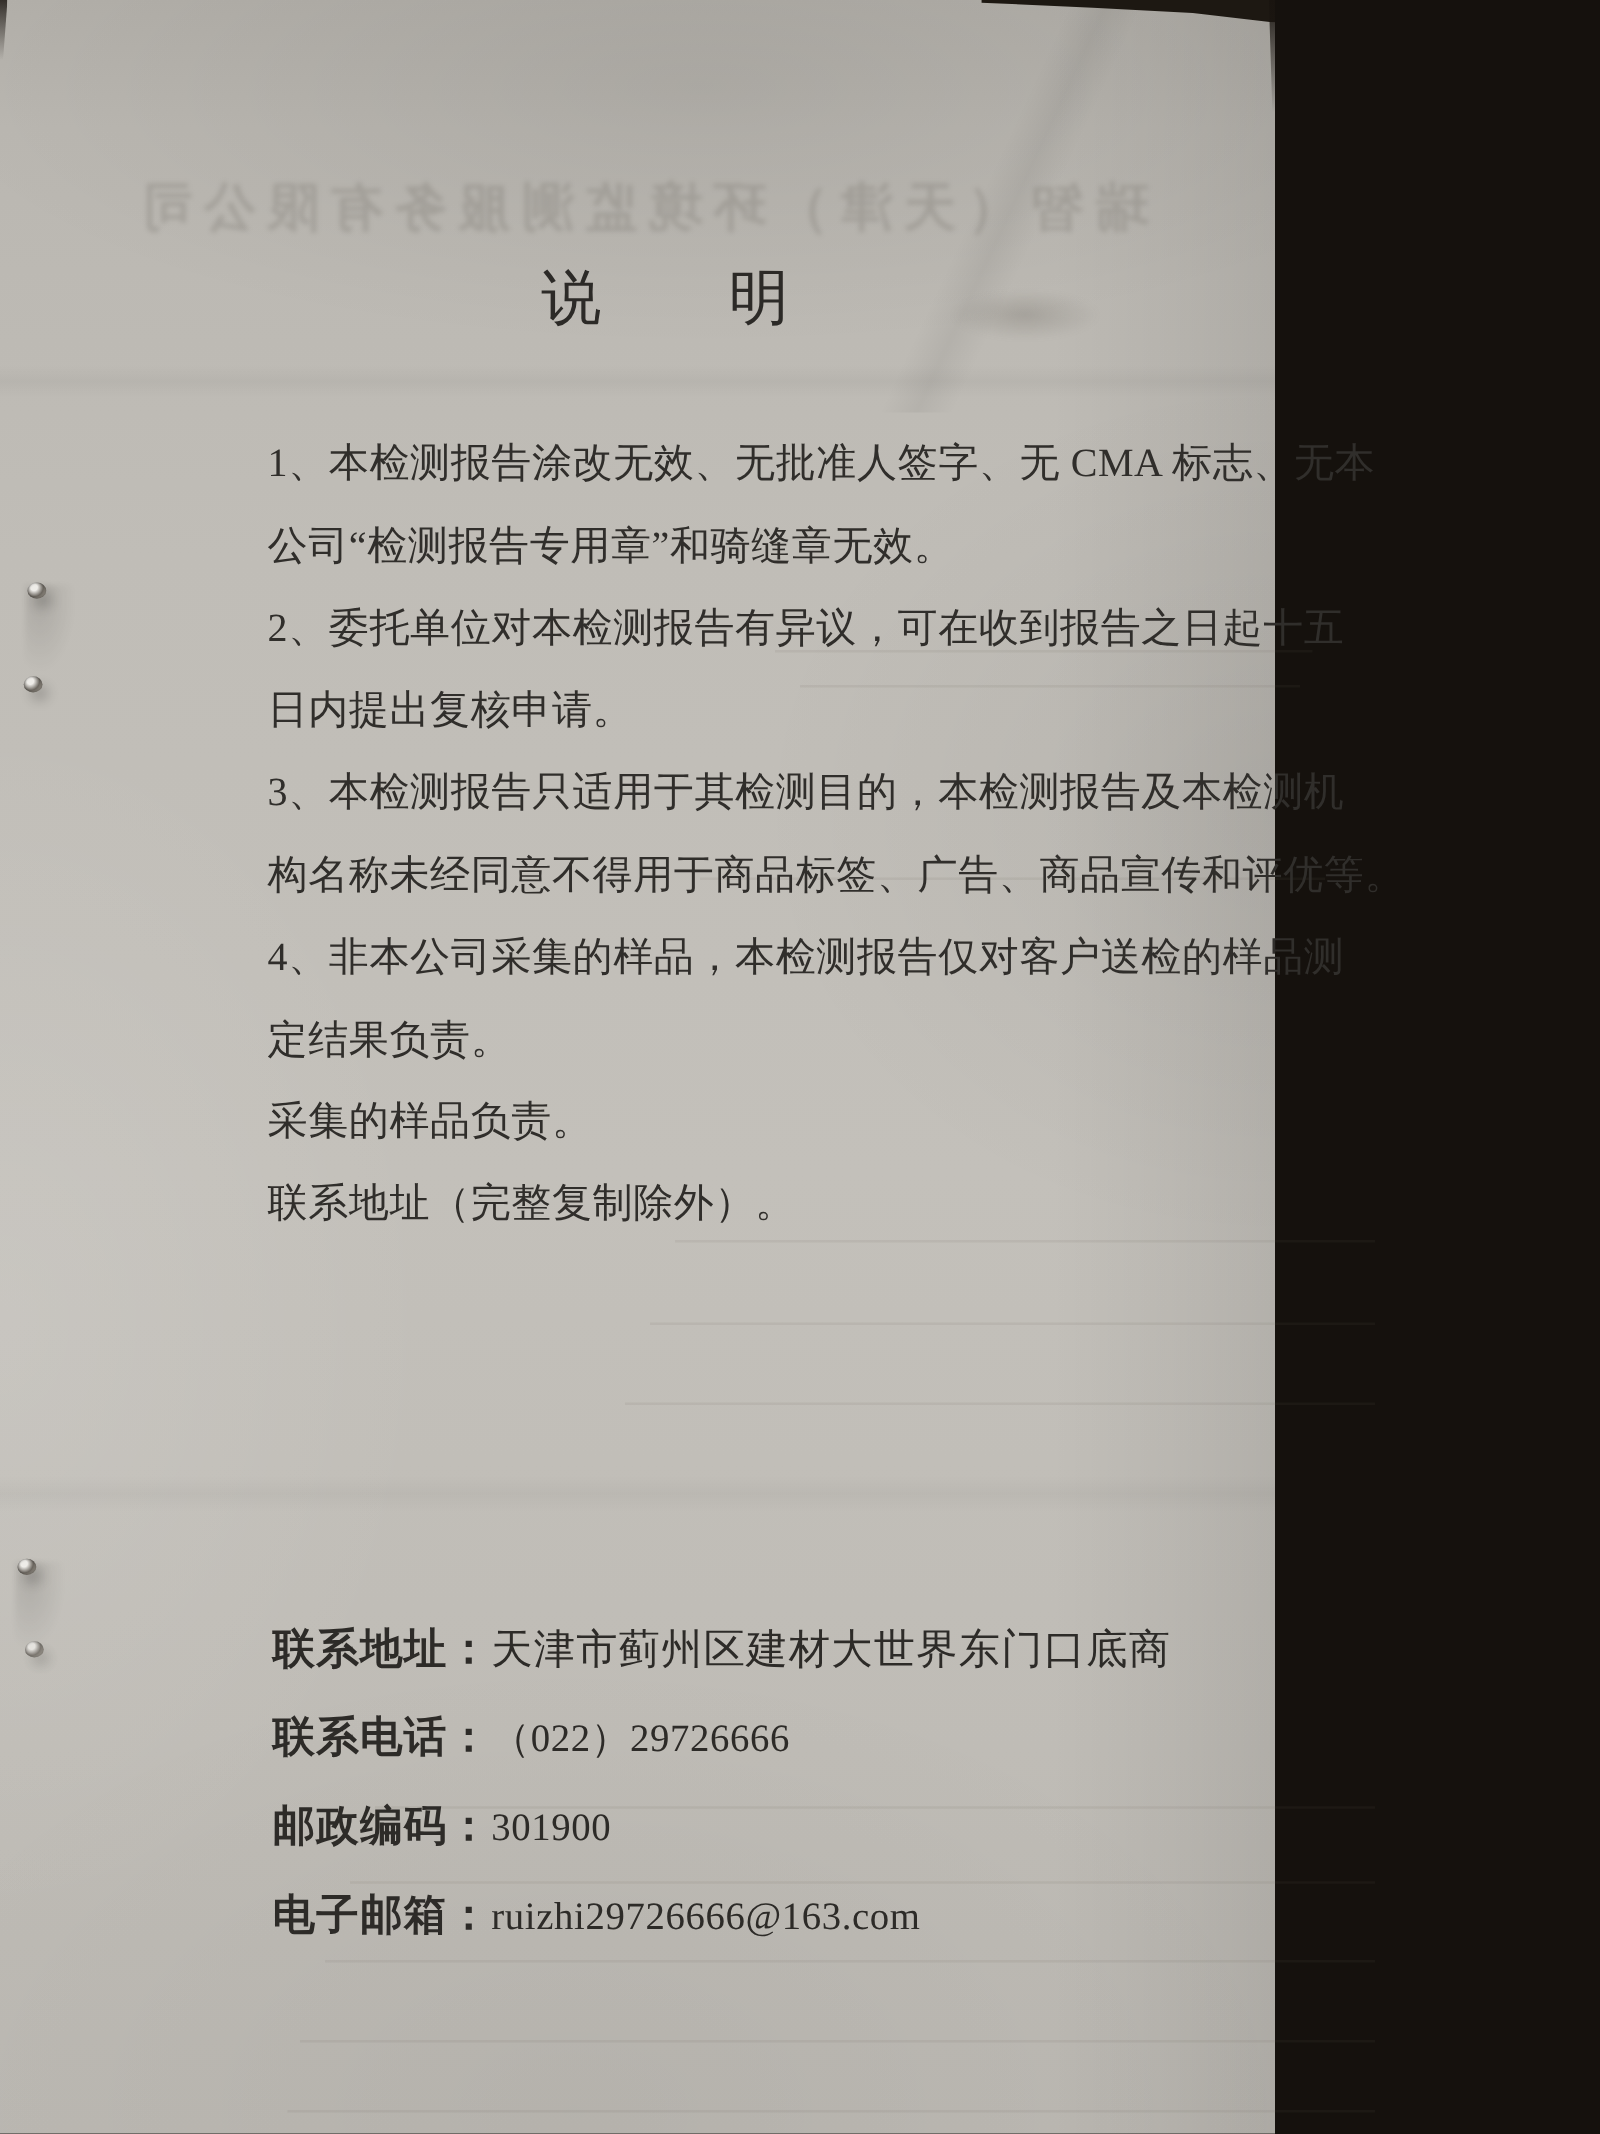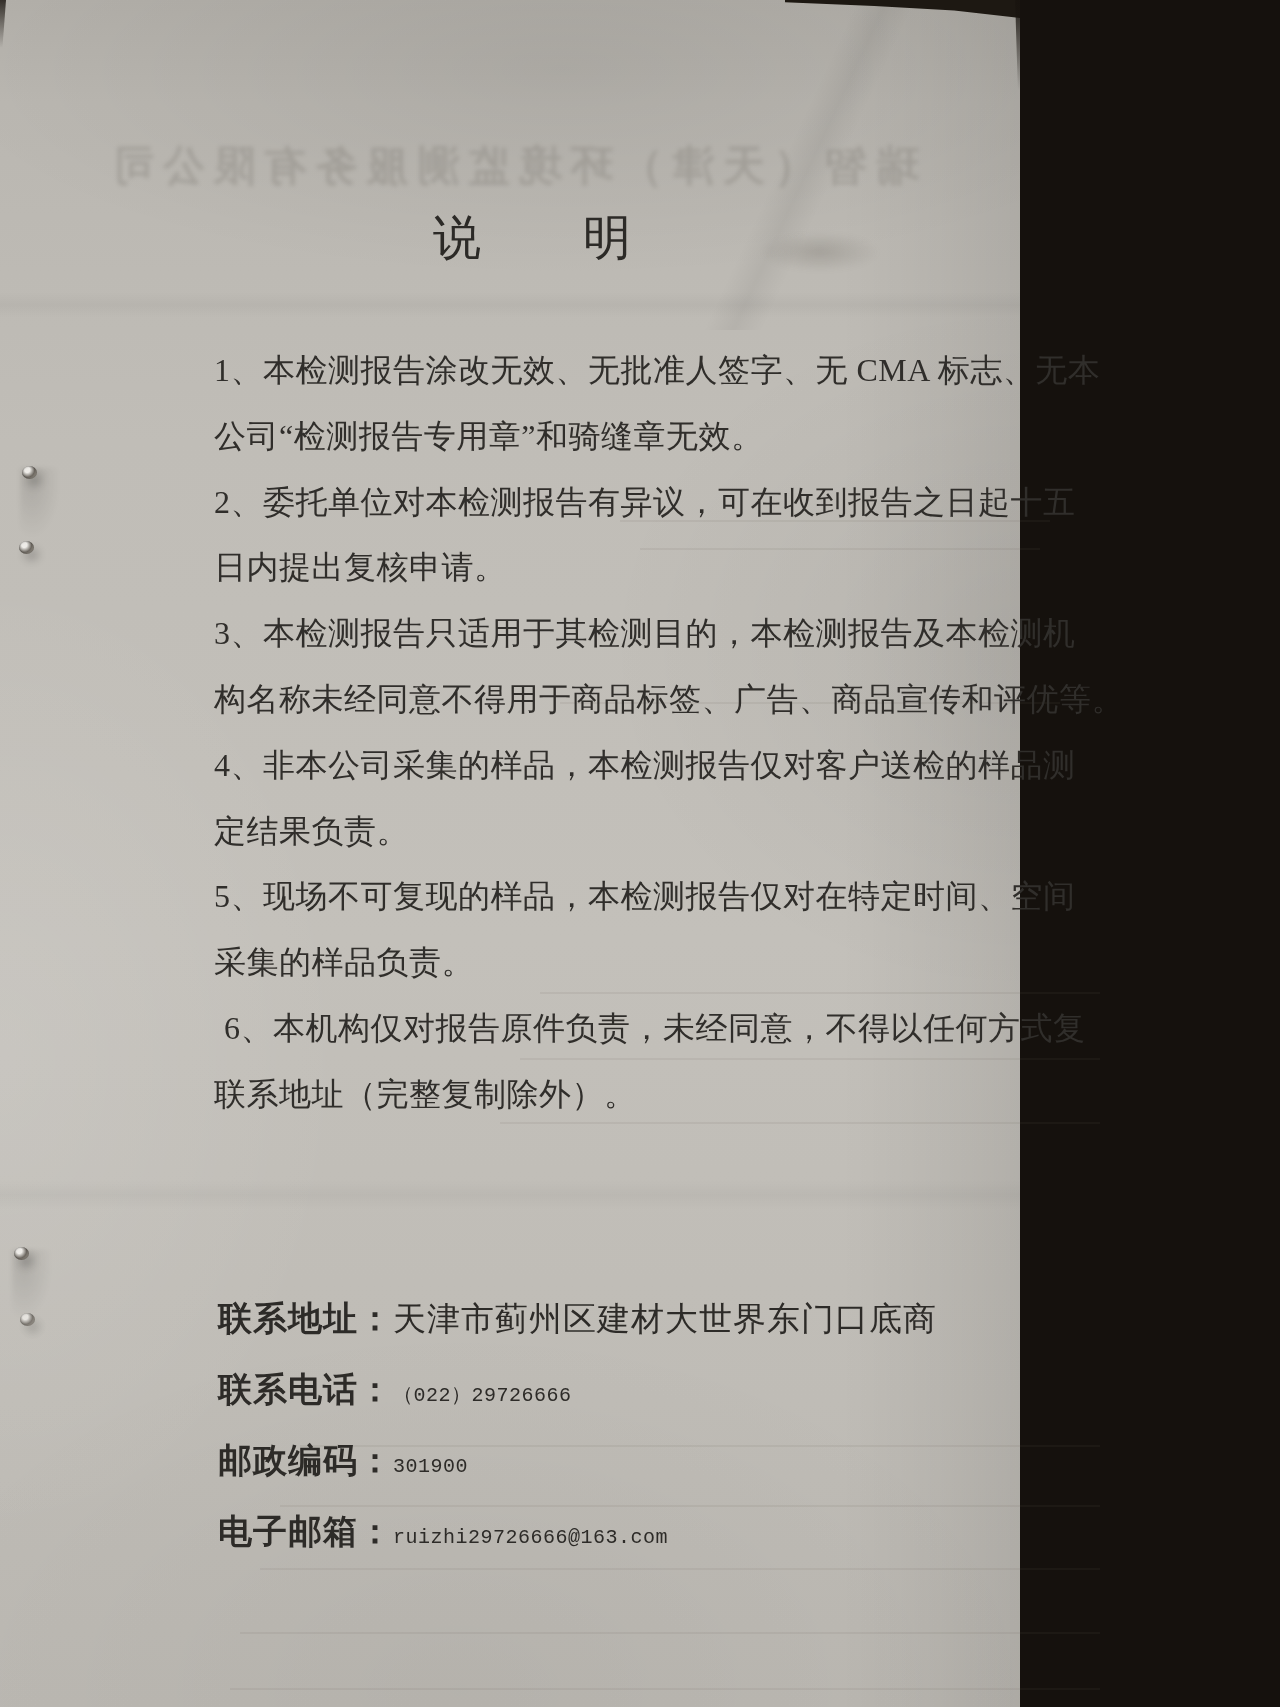--- a/index.html
+++ b/index.html
@@ -96,22 +96,22 @@
     position: absolute; left: 218px; top: 1296px;
     font-size: 34px; color: #2d2b28;
   }
   .contact-row { height: 71px; white-space: nowrap; }
   .contact-label {
     font-family: Liberation Sans, sans-serif;
     font-weight: bold; letter-spacing: 1px;
   }
   .contact-value { font-size: 33px; letter-spacing: 1px; }
   .contact-value.mono {
-    font-family: Liberation Mono, monospace;
-    font-size: 20px; letter-spacing: 0.5px; text-align: right;
+    font-family: Liberation Serif, serif;
+    font-size: 31px; letter-spacing: 0.5px; text-align: right;
   }
   
   .hole {
     position: absolute; width: 15px; height: 13px; border-radius: 50%;
     background: radial-gradient(circle at 35% 30%, #eeece8 20%, #6b665f 55%, #999389 80%);
     box-shadow: 5px 7px 9px rgba(0,0,0,0.18), inset 0 0 2px rgba(0,0,0,0.5);
   }
   .hole-shadow {
     position: absolute; width: 40px; height: 70px;
     background: radial-gradient(ellipse at 30% 20%, rgba(0,0,0,0.10), transparent 70%);
@@ -147,23 +147,21 @@
 
   <div class="notes">
     <div class="note-line">1、本检测报告涂改无效、无批准人签字、无 CMA 标志、无本</div>
     <div class="note-line">公司“检测报告专用章”和骑缝章无效。</div>
     <div class="note-line">2、委托单位对本检测报告有异议，可在收到报告之日起十五</div>
     <div class="note-line">日内提出复核申请。</div>
     <div class="note-line">3、本检测报告只适用于其检测目的，本检测报告及本检测机</div>
     <div class="note-line">构名称未经同意不得用于商品标签、广告、商品宣传和评优等。</div>
     <div class="note-line">4、非本公司采集的样品，本检测报告仅对客户送检的样品测</div>
     <div class="note-line">定结果负责。</div>
-    <div class="note-line">5、现场不可复现的样品，本检测报告仅对在特定时间、空间</div>
     <div class="note-line">采集的样品负责。</div>
-    <div class="note-line indent">6、本机构仅对报告原件负责，未经同意，不得以任何方式复</div>
     <div class="note-line">联系地址（完整复制除外）。</div>
   </div>
 
   <div class="contact">
     <div class="contact-row">
       <span class="contact-label">联系地址：</span><span class="contact-value">天津市蓟州区建材大世界东门口底商</span>
     </div>
     <div class="contact-row">
       <span class="contact-label">联系电话：</span><span class="contact-value mono">（022）29726666</span>
     </div>

